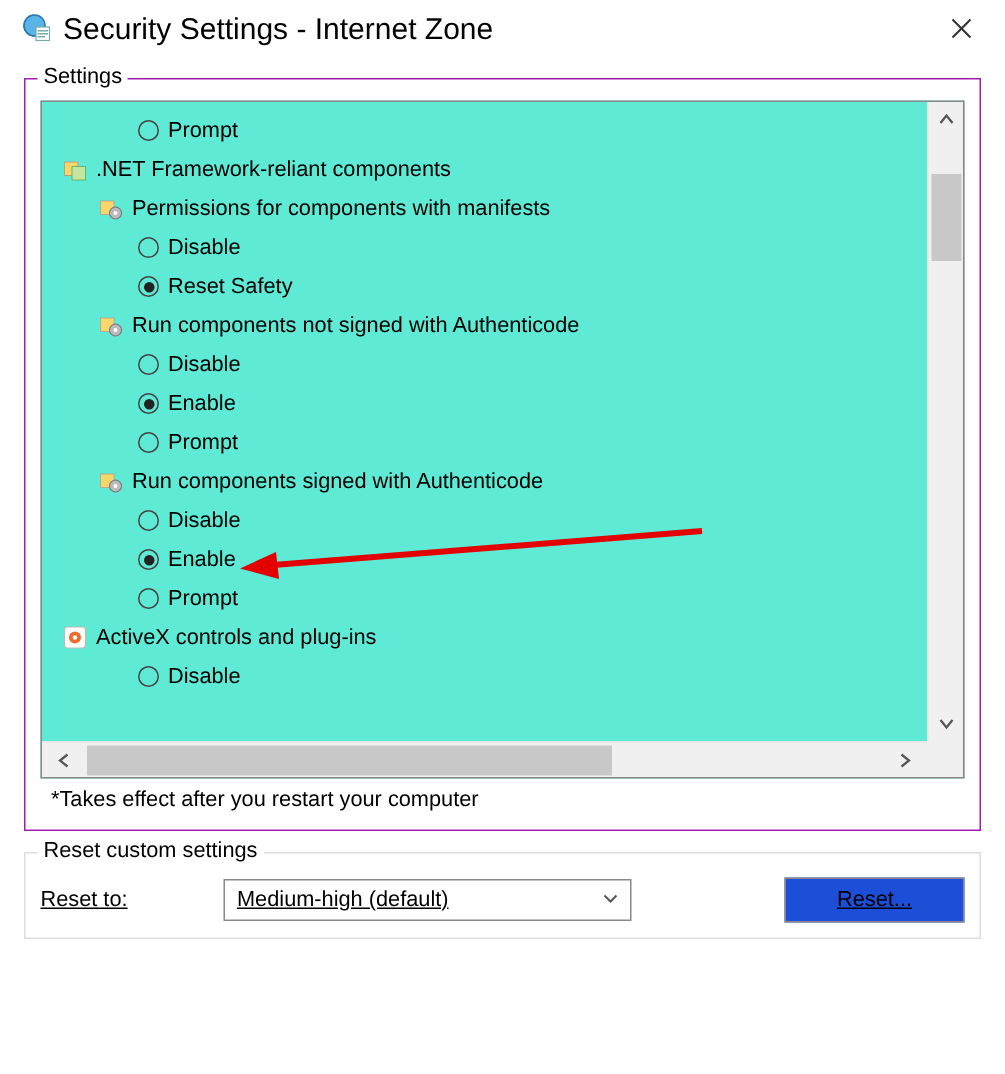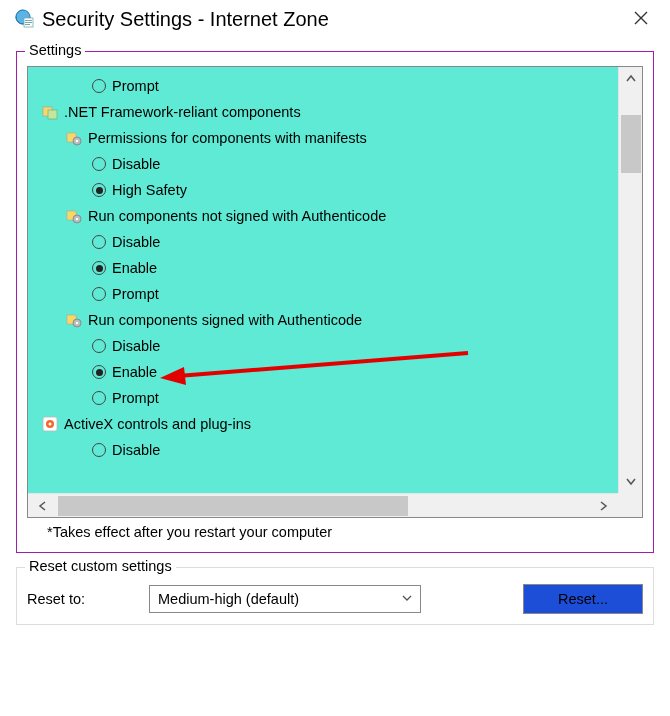--- a/index.html
+++ b/index.html
@@ -93,26 +93,27 @@
   .indent0 { padding-left: 10px; }
   .indent1 { padding-left: 34px; }
   .indent2 { padding-left: 60px; }
   .caticon { width: 16px; height: 16px; margin-right: 6px; display: inline-flex; align-items:center; justify-content:center; }
   .radio-circ {
     width: 14px; height: 14px; border: 1px solid #444; border-radius: 50%;
     margin-right: 6px; display: inline-flex; align-items:center; justify-content:center;
     flex: 0 0 14px;
   }
   .radio-circ .dot { width: 7px; height: 7px; border-radius: 50%; background:#222; }
-  .note { margin: 6px 6px 2px 20px; font-size: 14.5px; }
+  .note { margin: 6px 6px 2px 7px; font-size: 14.5px; }
   .reset-fs {
     position: relative;
     margin: 14px 16px 0 16px;
     padding: 16px 10px 10px 10px;
     border: 1px solid #ddd;
+    text-decoration: underline;
   }
   .reset-fs .legend {
     position: absolute;
     top: -10px; left: 8px;
     background: #fff; padding: 0 4px;
   }
   .reset-row { display:flex; align-items:center; gap:32px; }
   .reset-label { width: 90px; }
   .select {
     display: flex; align-items: center;
@@ -187,21 +188,21 @@
         <span>Permissions for components with manifests</span>
       </div>
       <div class="row indent2">
         <span class="radio-circ"></span>
         <span>Disable</span>
       </div>
       <div class="row indent2">
         <span class="radio-circ">
             <span class="dot"></span>
           </span>
-        <span>High Safety</span>
+        <span>Reset Safety</span>
       </div>
 
       <div class="row catrow indent1">
         <span class="caticon">
           <svg width="16" height="16" viewBox="0 0 16 16">
             <rect x="1" y="3" width="9" height="9" fill="#f7d76a" stroke="#b98" stroke-width="0.5"></rect>
             <circle cx="11" cy="11" r="4" fill="#bbb" stroke="#777" stroke-width="0.7"></circle>
             <circle cx="11" cy="11" r="1.3" fill="#fff"></circle>
           </svg>
         </span>

